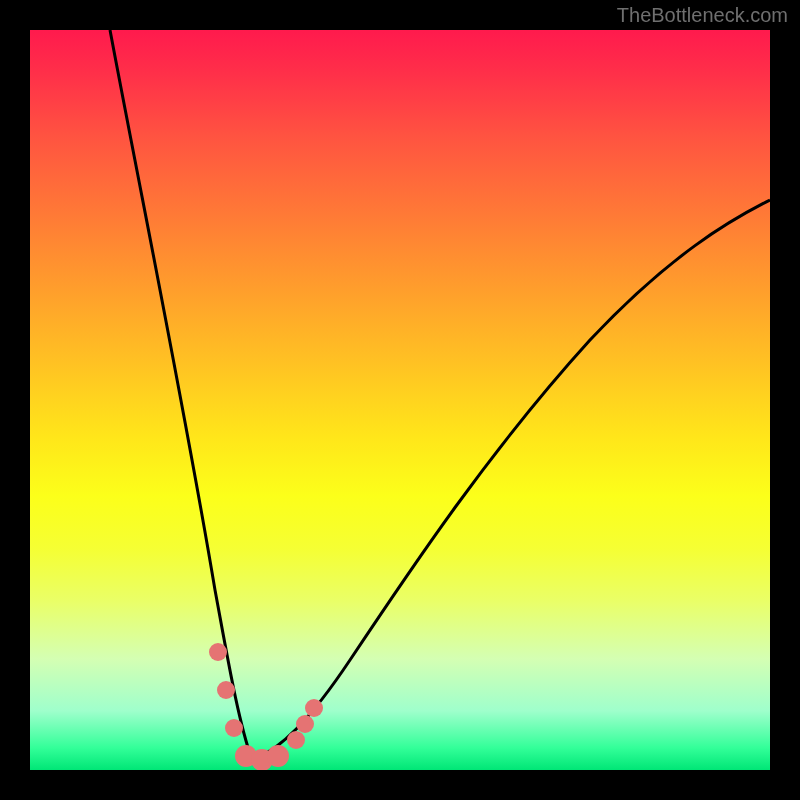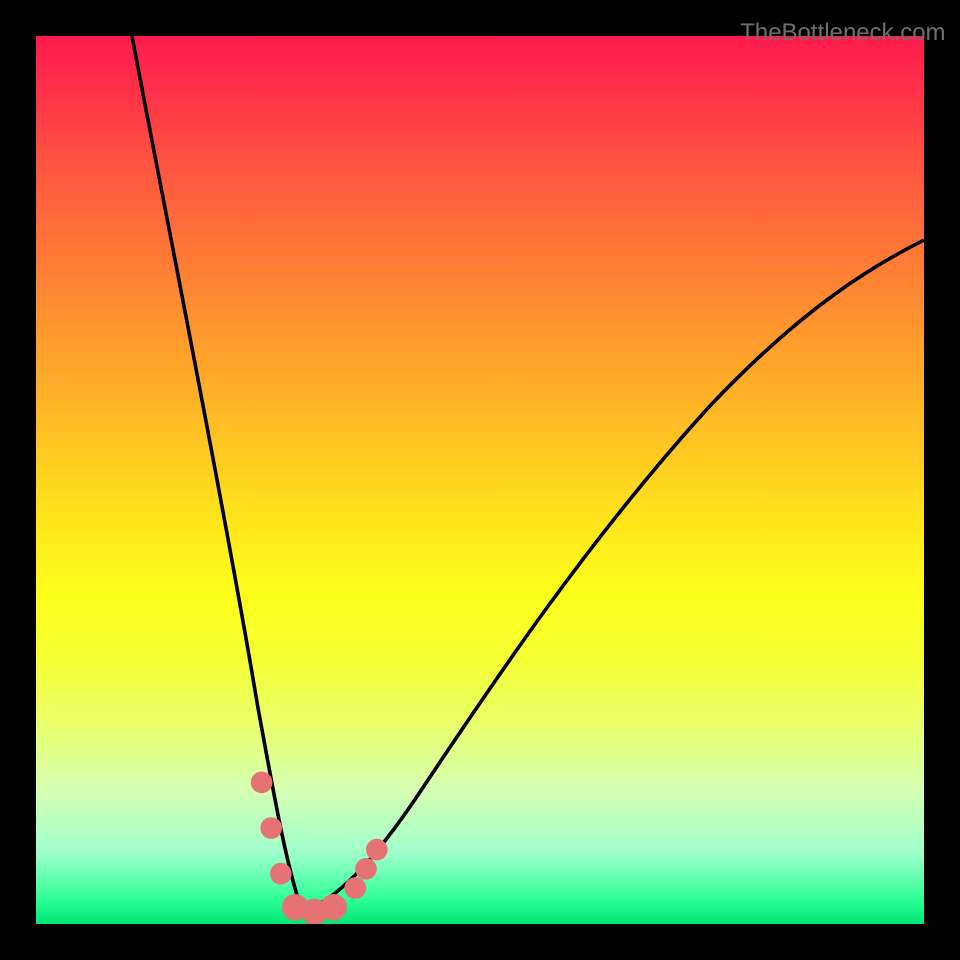--- a/index.html
+++ b/index.html
@@ -6,21 +6,21 @@
     margin: 0;
     padding: 0;
     width: 800px;
     height: 800px;
     background: #000;
     position: relative;
     font-family: Arial, sans-serif;
   }
   .watermark {
     position: absolute;
-    top: 16px;
+    top: 4px;
     right: 12px;
     color: #6f6f6f;
     font-size: 20px;
     z-index: 10;
     margin-left: 33px;
   }
   .plot-area {
     position: absolute;
     top: 30px;
     left: 30px;

